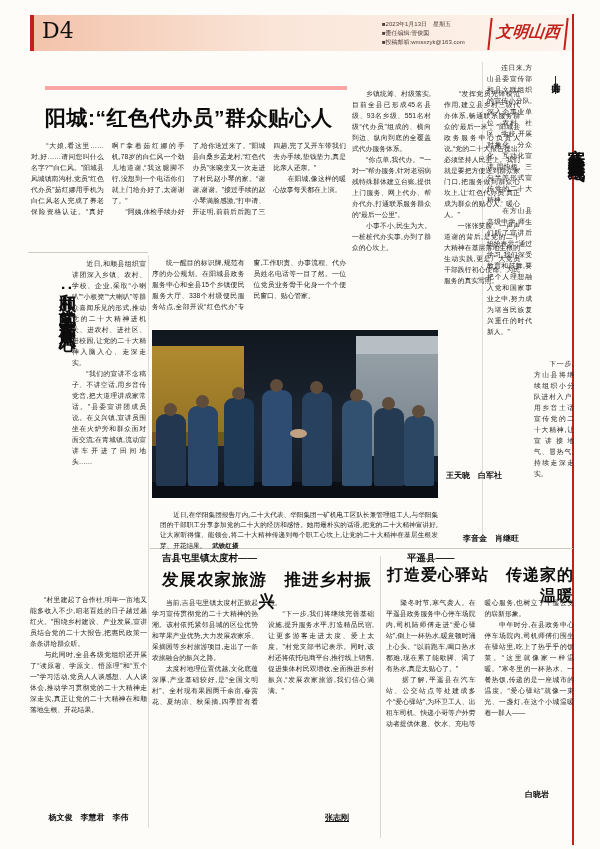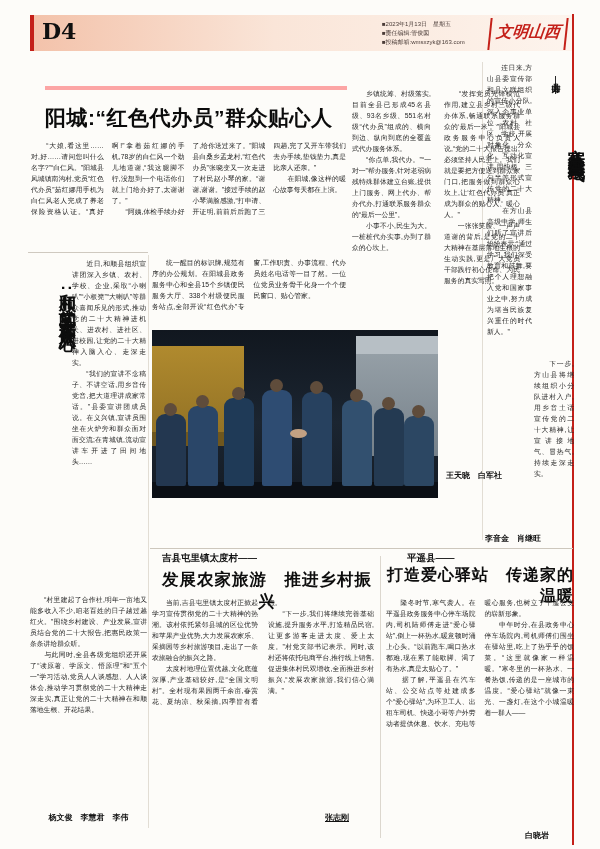--- a/index.html
+++ b/index.html
@@ -12,21 +12,21 @@
   .vline-b{position:absolute;left:380px;top:556px;width:1px;height:282px;background:#dcd7ce;}
   .vline-l{position:absolute;left:148px;top:255px;width:1px;height:573px;background:#e2ddd4;}
   .vline-r{position:absolute;left:482px;top:62px;width:1px;height:478px;background:#e2ddd4;}
   .hline-hs{position:absolute;left:28px;top:252px;width:120px;height:1px;background:#cfc9c0;}
 
   
   .masthead{position:absolute;left:30px;top:15px;width:542px;height:36px;
             background:linear-gradient(90deg,#f3c2aa,#fae5d8 45%,#fdf4ed);}
   .masthead .red-bar{position:absolute;left:0;top:0;width:4px;height:36px;background:#c42019;}
   .edition{position:absolute;left:12px;top:3px;font-family:"DejaVu Serif",serif;
-           font-size:22px;font-weight:bold;color:#101010;}
+           font-size:22px;font-weight:normal;color:#101010;}
   .section-title{position:absolute;left:54px;top:3px;font-size:24px;font-weight:900;
                  color:#d5231c;letter-spacing:1px;}
   .pubinfo{position:absolute;left:352px;top:5px;width:142px;font-size:6px;line-height:9px;color:#4a3c38;}
   .logo{position:absolute;right:5px;top:3px;height:24px;font-size:16px;font-weight:bold;
         color:#c42019;font-style:italic;border-left:2px solid #c42019;border-right:2px solid #c42019;
         padding:4px 5px;transform:skewX(-6deg);}
 
   
   .bt{position:absolute;font-size:6.8px;line-height:1.62;text-align:justify;
       color:#262626;white-space:pre-line;overflow:hidden;}
@@ -75,33 +75,33 @@
   .hs-top{left:72px;top:258px;width:74px;height:330px;}
   .hs-bottom{left:30px;top:594px;width:117px;height:216px;}
   .hs-byline{left:30px;top:812px;width:117px;font-family:Liberation Mono, monospace;}
 
   
   .fs-kicker{position:absolute;left:549px;top:76px;height:56px;writing-mode:vertical-rl;
              font-size:9px;font-weight:bold;color:#111;}
   .fs-title{left:540px;top:136px;width:34px;height:218px;font-size:17px;letter-spacing:1.5px;}
   .fs-c1{left:487px;top:62px;width:45px;height:468px;}
   .fs-c2{left:534px;top:358px;width:40px;height:170px;}
-  .fs-byline{left:468px;top:533px;width:90px;}
+  .fs-byline{left:446px;top:533px;width:90px;}
 
   
   .jx-kicker{left:162px;top:552px;}
   .jx-headline{left:150px;top:565px;width:226px;font-size:16.5px;}
   .jx-body{left:152px;top:597px;width:222px;height:213px;column-count:2;column-gap:10px;}
   .jx-byline{left:300px;top:812px;width:74px;text-decoration:underline;}
 
   
   .py-kicker{left:407px;top:552px;}
   .py-headline{left:386px;top:565px;width:188px;text-align:right;}
   .py-body{left:386px;top:597px;width:188px;height:218px;column-count:2;column-gap:9px;}
-  .py-byline{left:500px;top:830px;width:74px;}
+  .py-byline{left:500px;top:789px;width:74px;}
 </style>
 </head>
 <body>
 
 <div class="paper">
 
   <header class="masthead">
     <div class="red-bar"></div>
     <span class="edition">D4</span>
     <div class="pubinfo">
@@ -140,20 +140,21 @@
     <div class="person pp1"></div>
     <div class="person pp2"></div>
     <div class="person pp3"></div>
     <div class="person pp4"></div>
     <div class="person pp5"></div>
     <div class="person pp6"></div>
     <div class="person pp7"></div>
     <div class="person pp8"></div>
     <div class="hands"></div>
   </figure>
+  <p class="caption"><span>　　近日,在华阳集团报告厅内,二十大代表、华阳集团一矿机电工区队长兼管理组工人,与华阳集团的干部职工分享参加党的二十大的经历和感悟。她用最朴实的话语,把党的二十大精神宣讲好,让大家听得懂、能领会,将二十大精神传递到每个职工心坎上,让党的二十大精神在基层生根发芽、开花结果。</span><span class="credit">武铁红摄</span></p>
 
   <article>
     <h2 class="vtitle hs-title">和顺:让党的二十大精神入脑入心</h2>
     <div class="bt hs-top">　　近日,和顺县组织宣讲团深入乡镇、农村、学校、企业,采取“小喇叭”“小板凳”“大喇叭”等群众喜闻乐见的形式,推动党的二十大精神进机关、进农村、进社区、进校园,让党的二十大精神入脑入心、走深走实。
 　　“我们的宣讲不念稿子、不讲空话,用乡音传党音,把大道理讲成家常话。”县委宣讲团成员说。在义兴镇,宣讲员围坐在火炉旁和群众面对面交流;在青城镇,流动宣讲车开进了田间地头……</div>
     <div class="bt hs-bottom">　　“村里建起了合作社,明年一亩地又能多收入不少,咱老百姓的日子越过越红火。”围绕乡村建设、产业发展,宣讲员结合党的二十大报告,把惠民政策一条条讲给群众听。
 　　与此同时,全县各级党组织还开展了“读原著、学原文、悟原理”和“五个一”学习活动,党员人人谈感想、人人谈体会,推动学习贯彻党的二十大精神走深走实,真正让党的二十大精神在和顺落地生根、开花结果。</div>
     <div class="byline hs-byline">杨文俊　李慧君　李伟</div>
   </article>
 

